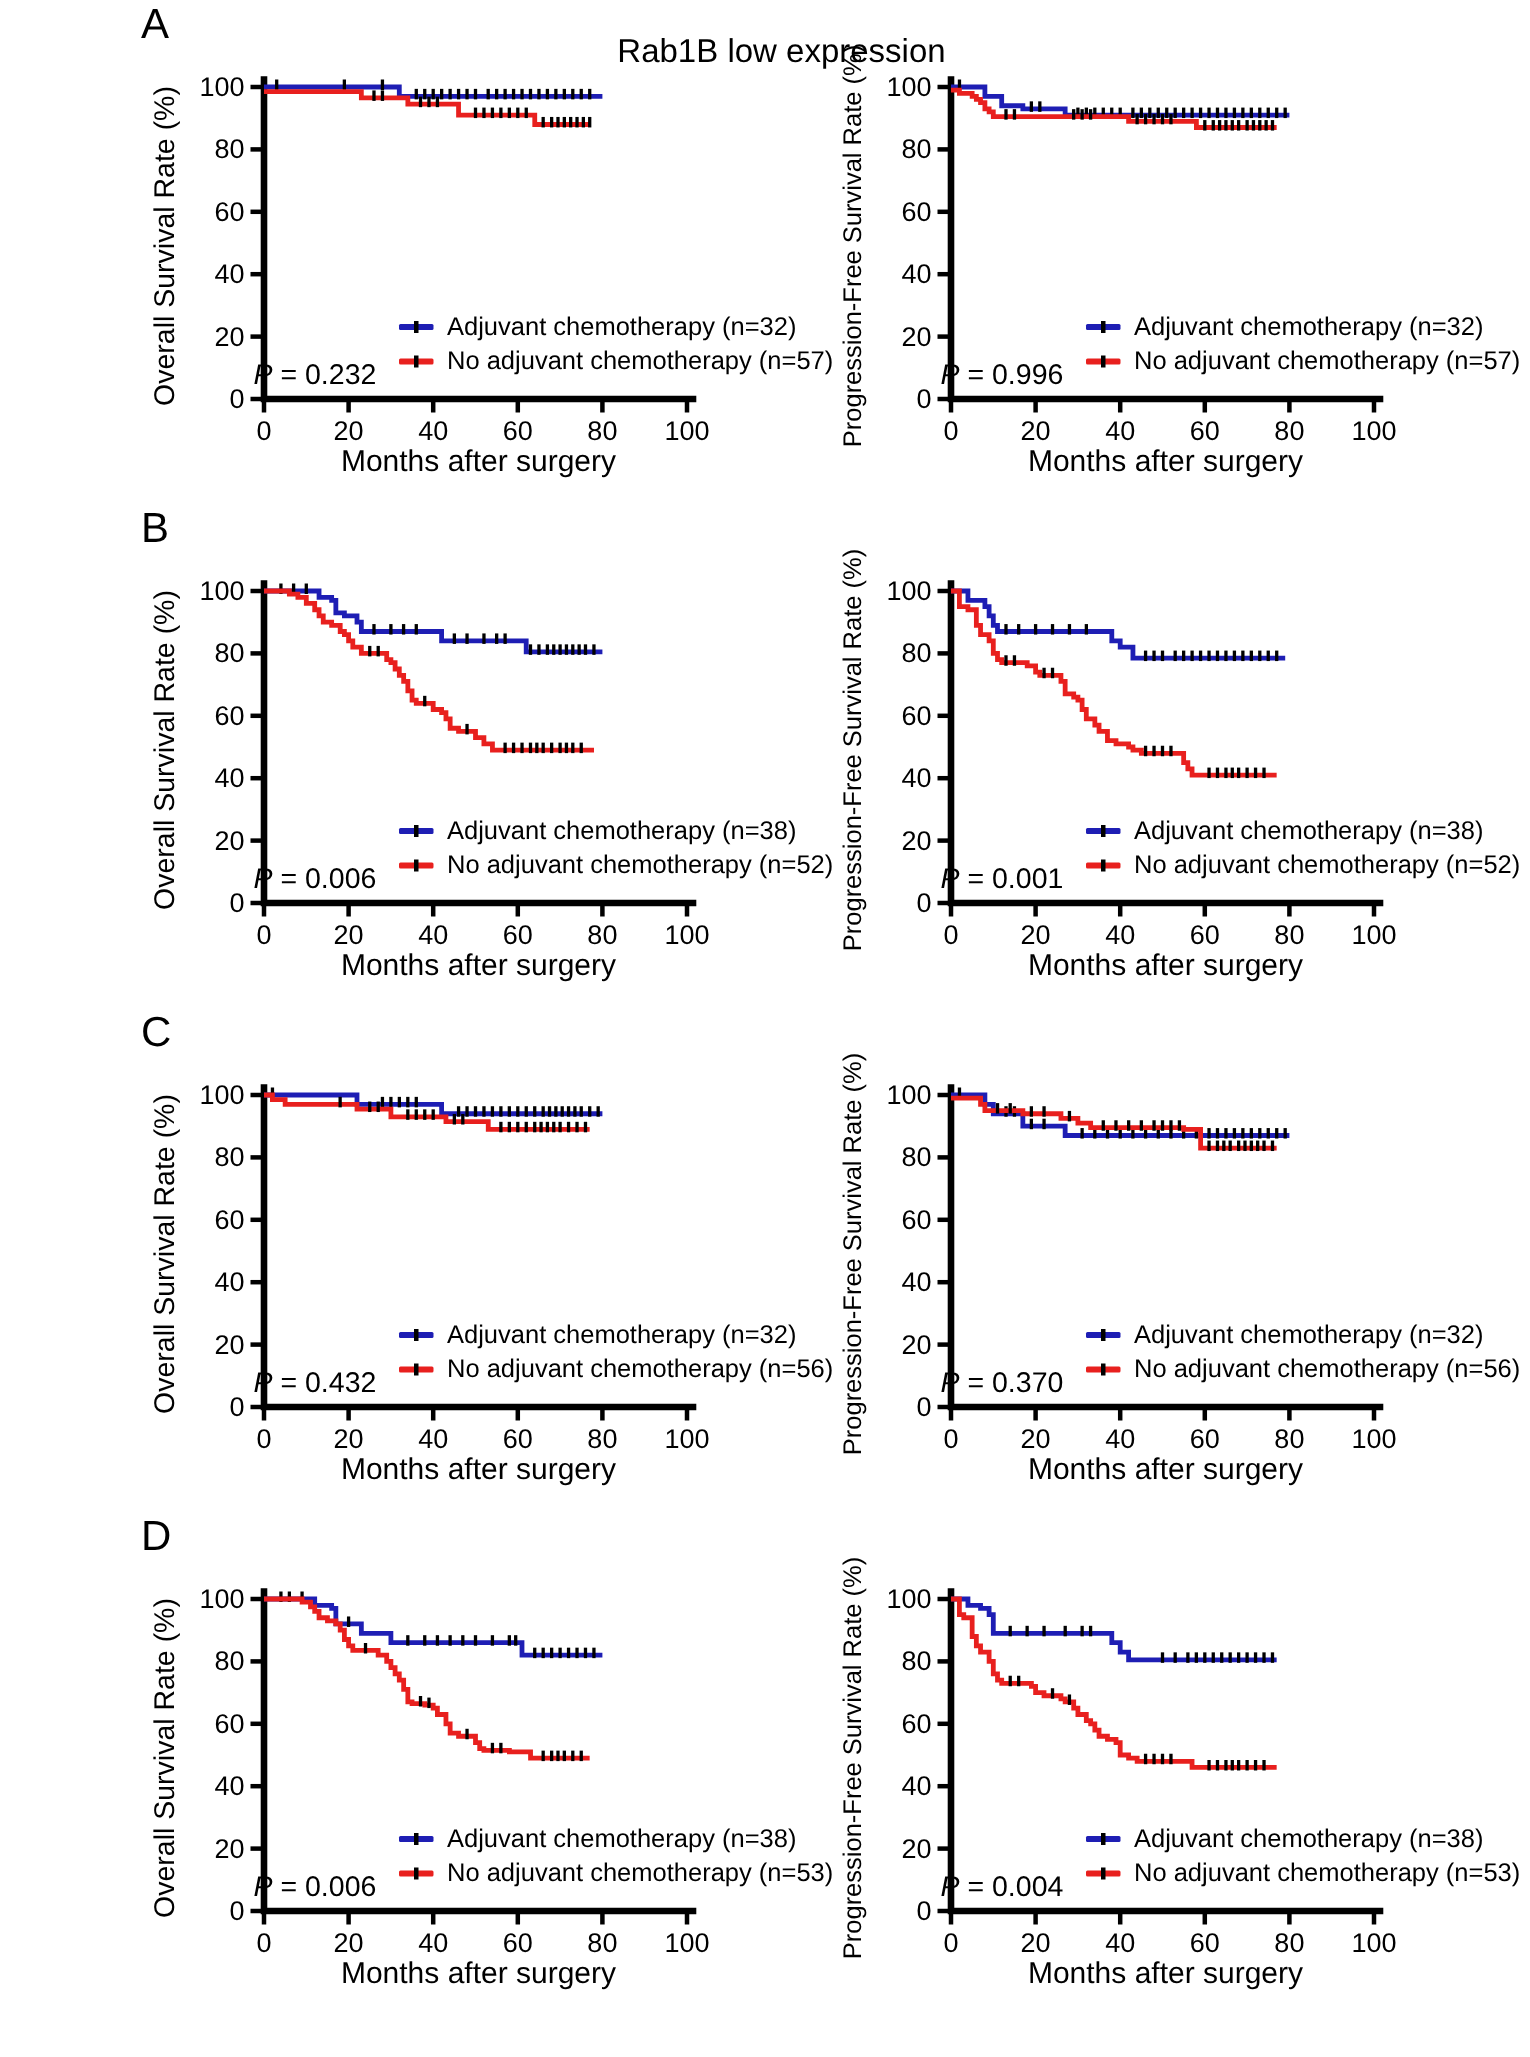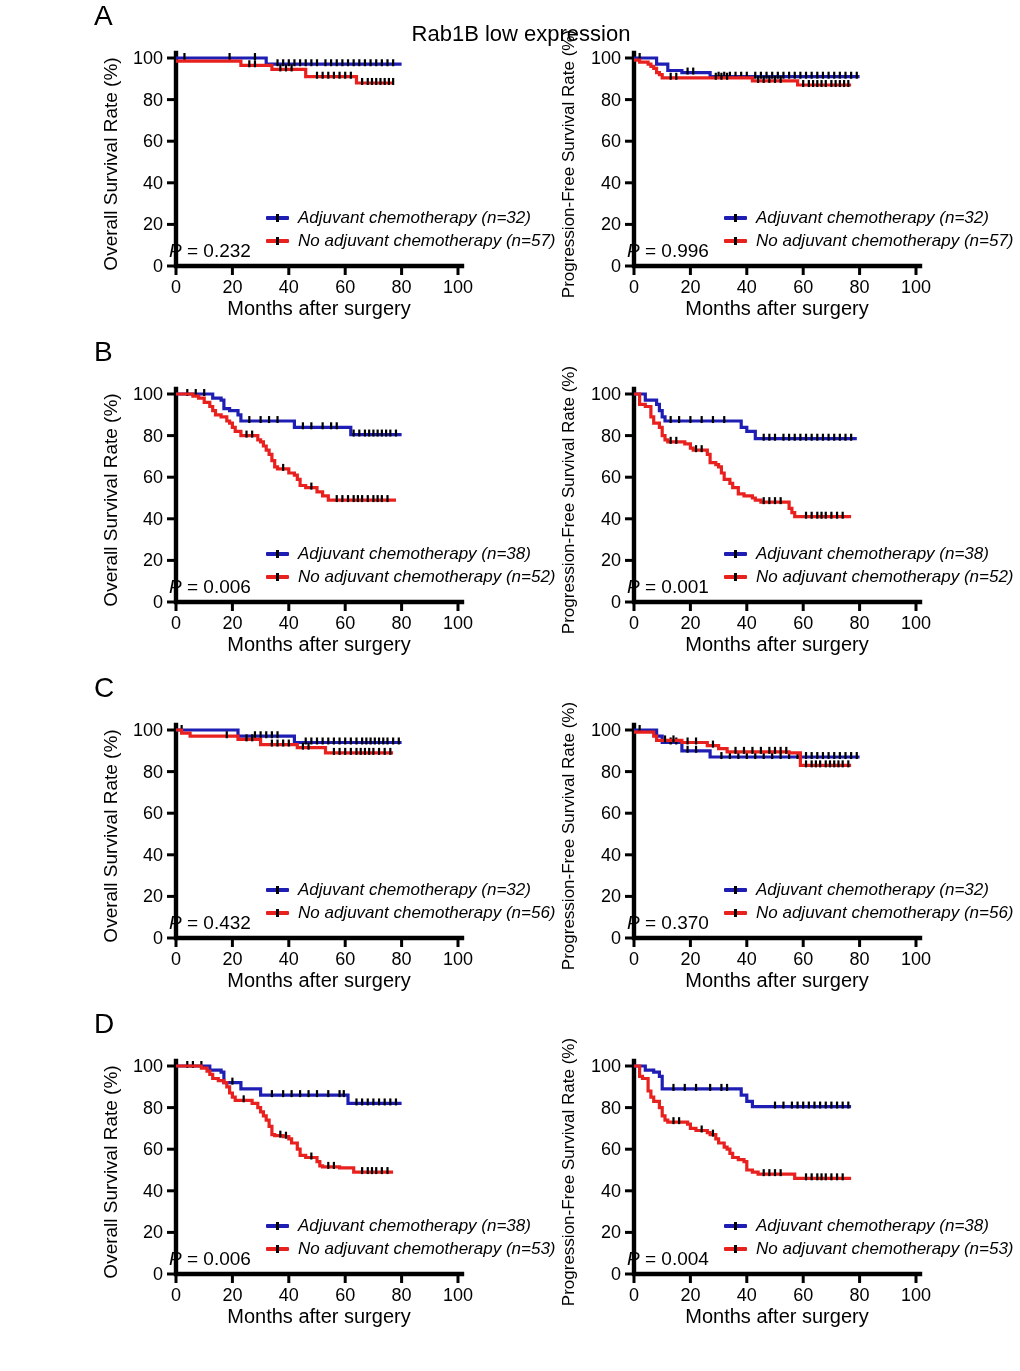--- a/index.html
+++ b/index.html
@@ -16,21 +16,21 @@
   .panel{display:flex;position:relative;width:452px;}
   .panel.right{margin-left:6px;}
   .ylab{width:30px;height:250px;position:relative;flex:none;}
   .ylab span{position:absolute;left:50%;top:116px;transform:translate(-50%,-50%) rotate(-90deg);
     white-space:nowrap;font-size:19px;}
   .panel.right .ylab span{font-size:17px;}
   .plotwrap{position:relative;width:422px;flex:none;}
   svg.plot{display:block;}
   svg.plot text{font-family:"Liberation Sans", sans-serif;}
   .legend{position:absolute;left:140px;top:158px;}
-  .lrow{display:flex;align-items:center;height:23px;white-space:nowrap;font-style:italic;}
+  .lrow{display:flex;align-items:center;height:23px;white-space:nowrap;}
   .lrow .ltext{font-size:17px;}
   .lmark{width:23px;height:4px;position:relative;margin-right:9px;flex:none;border-radius:1px;}
   .lmark::after{content:"";position:absolute;left:10px;top:-2px;width:2.5px;height:8px;background:#000;}
   .pval{position:absolute;left:43px;top:192px;font-size:19px;white-space:nowrap;}
   .pval .pit{font-style:italic;}
   .xlab{position:absolute;left:50px;top:249px;width:286px;text-align:center;font-size:20px;}
 </style>
 </head>
 <body>
 

